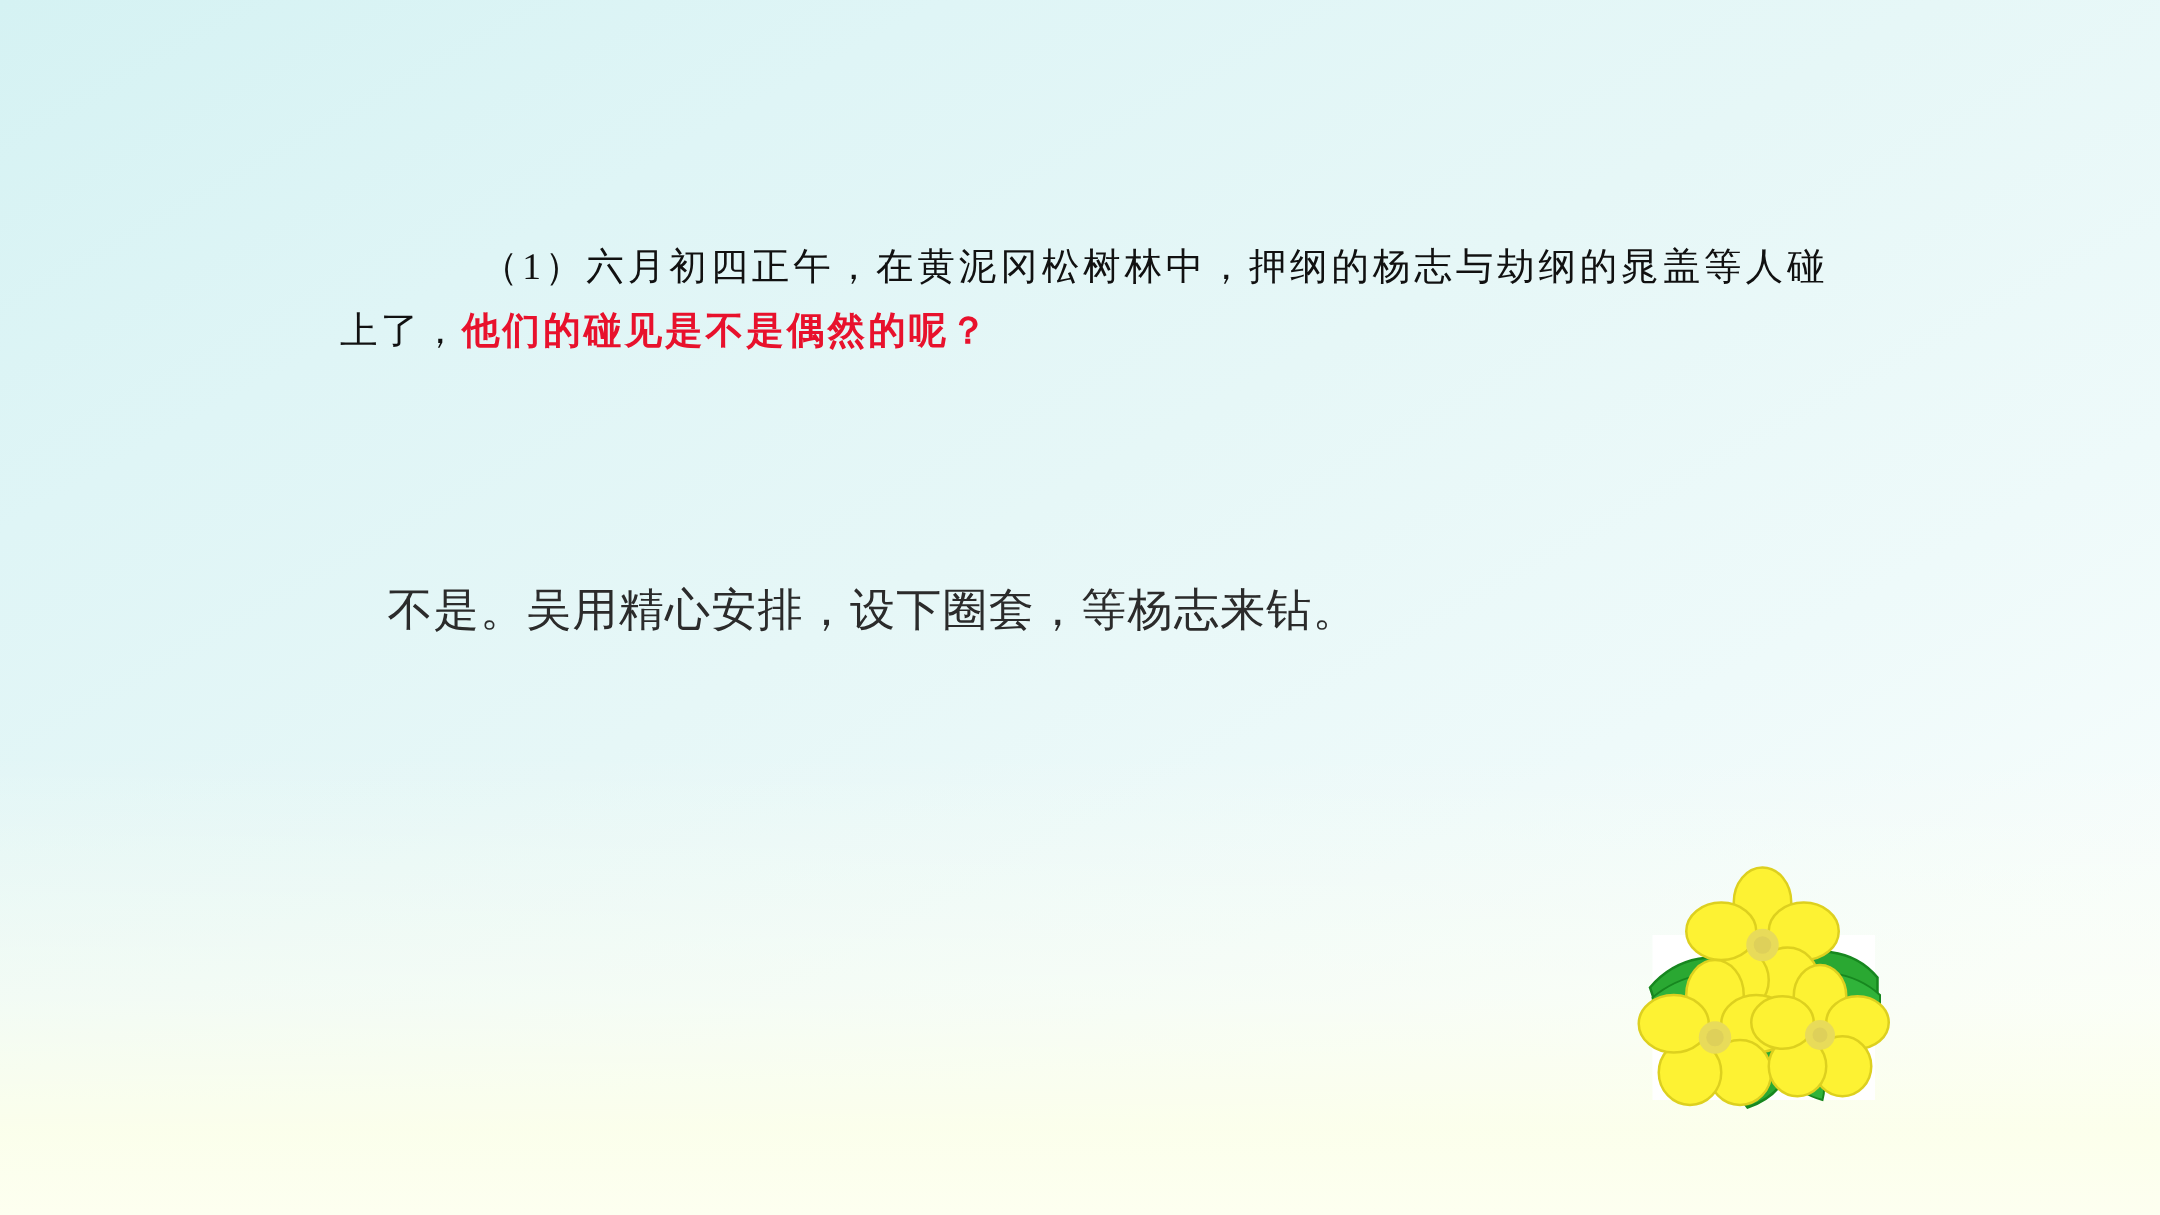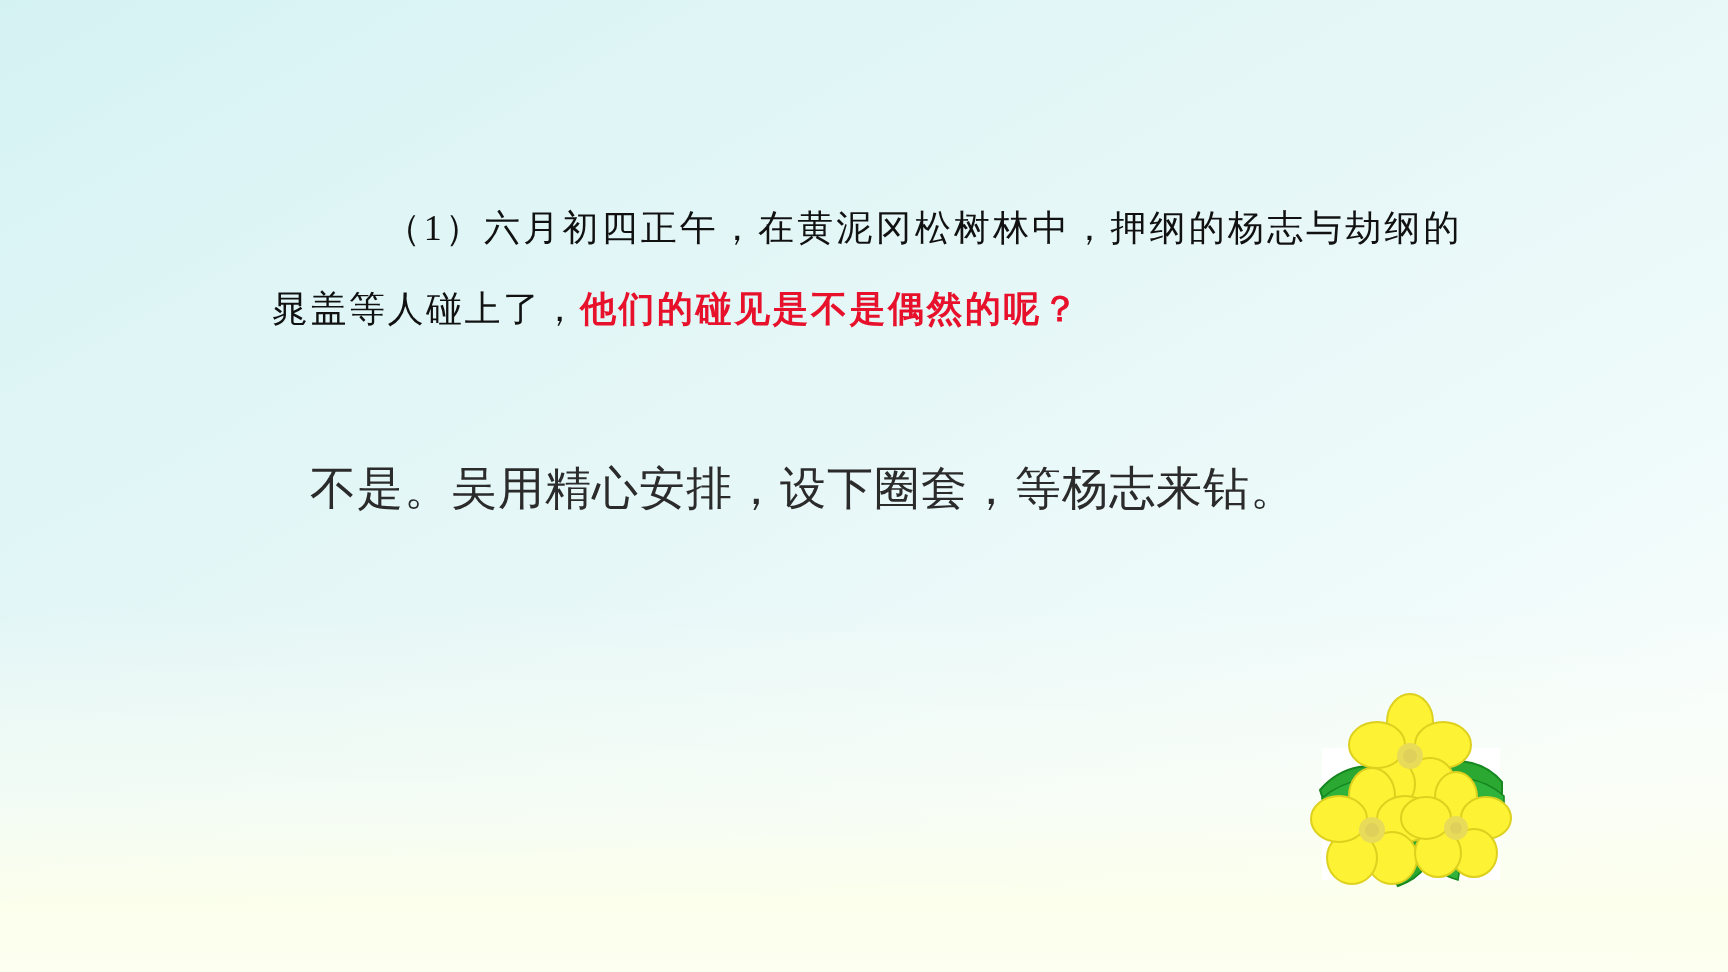--- a/index.html
+++ b/index.html
@@ -45,22 +45,22 @@
     top: 0;
     width: 1728px;
   }
 
   .para-kai {
     position: absolute;
     left: 272px;
     top: 188px;
     width: 1190px;
     font-family: "Liberation Serif", "DejaVu Serif", serif;
-    font-size: 36px;
-    line-height: 81px;
+    font-size: 30px;
+    line-height: 51px;
     letter-spacing: 2.5px;
     color: #111111;
     text-align: justify;
     text-justify: inter-character;
     font-style: normal;
   }
   .para-kai .indent {
     display: inline-block;
     width: 112px;
   }
@@ -68,21 +68,21 @@
     color: #e8112c;
     font-weight: 600;
   }
 
   .para-hei {
     position: absolute;
     left: 310px;
     top: 452px;
     width: 1200px;
     font-family: "Liberation Sans", "DejaVu Sans", sans-serif;
-    font-size: 46px;
+    font-size: 36px;
     line-height: 72px;
     letter-spacing: 1px;
     color: #2b2b2b;
     font-weight: 500;
   }
 
   
   .flower-frame {
     position: absolute;
     left: 1322px;

